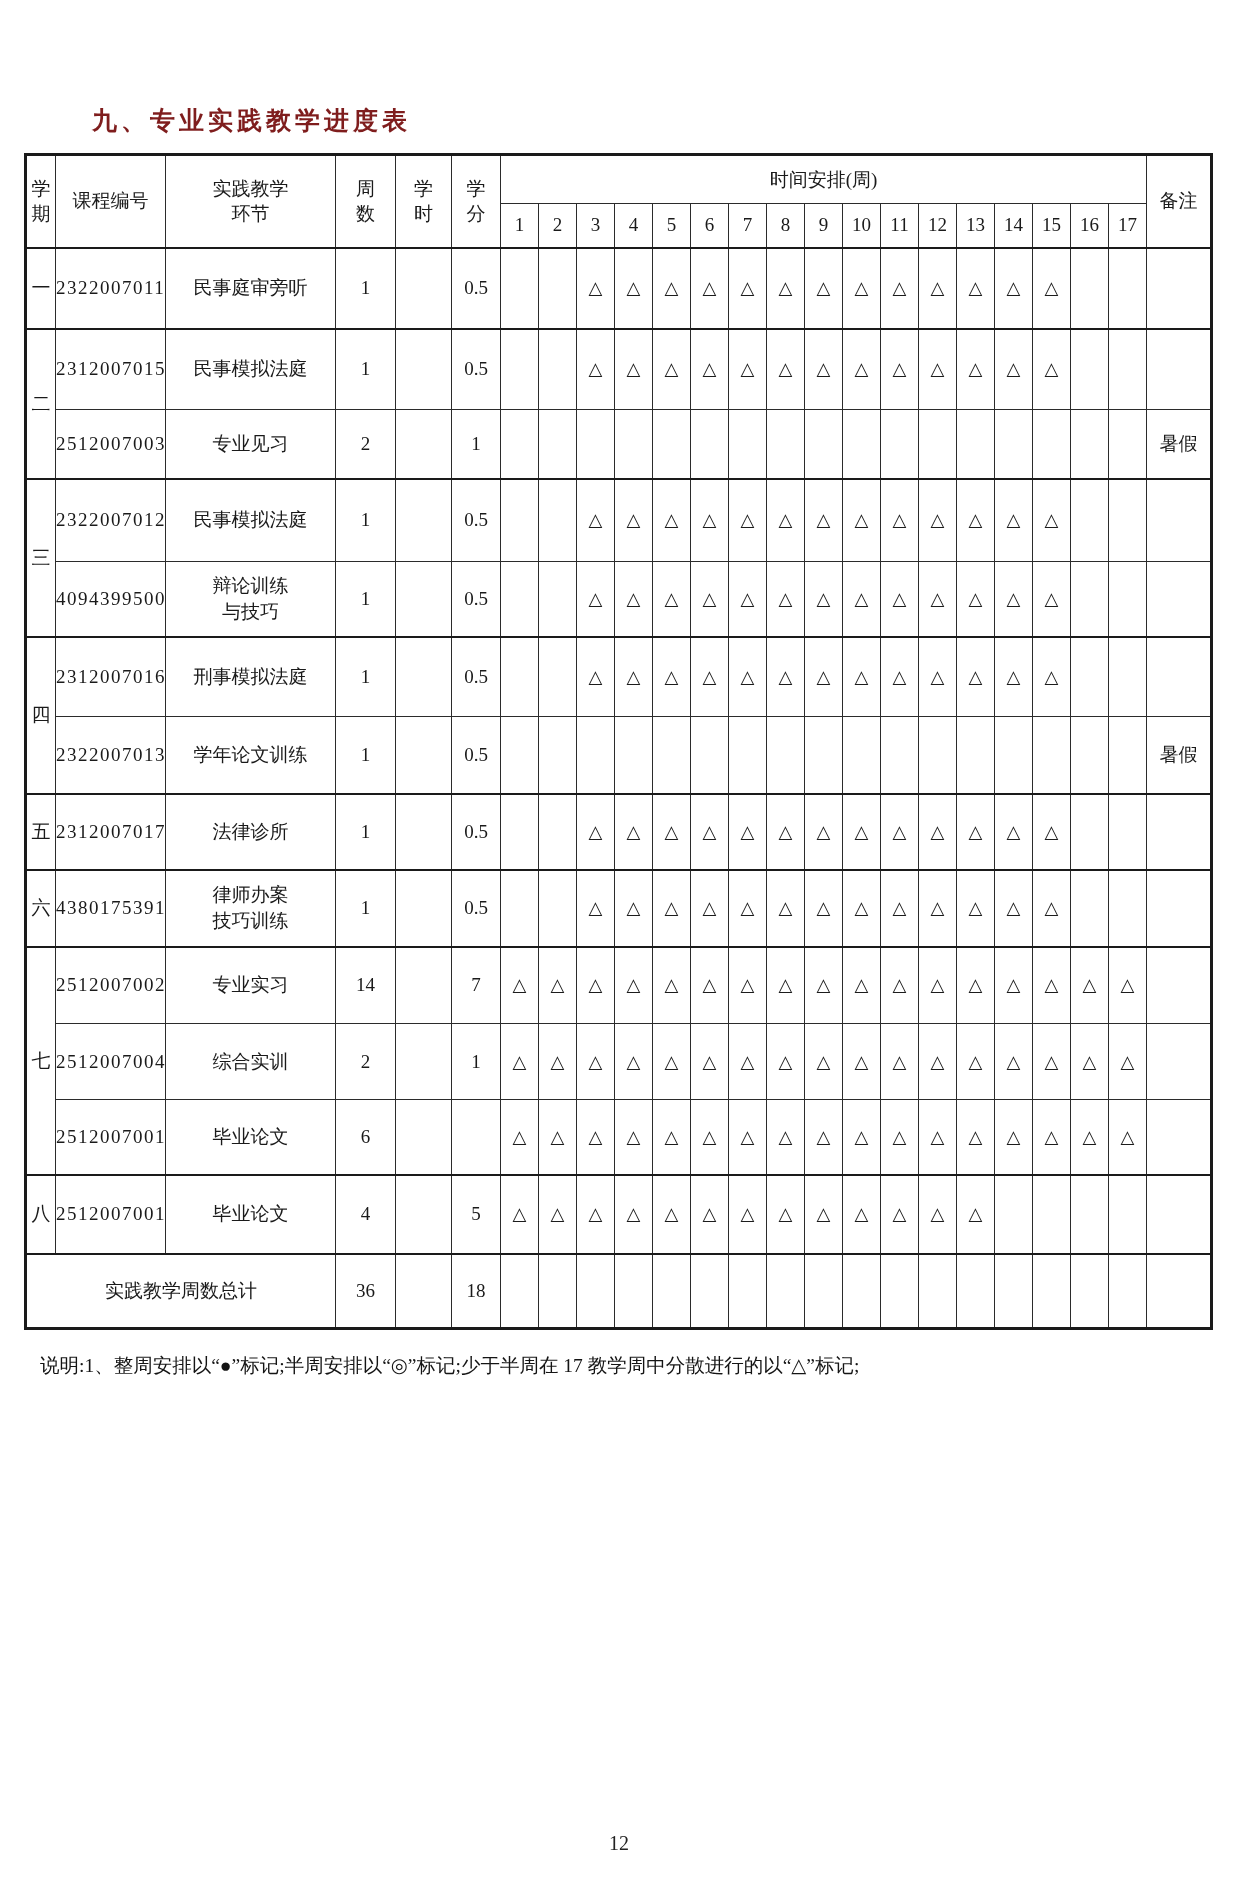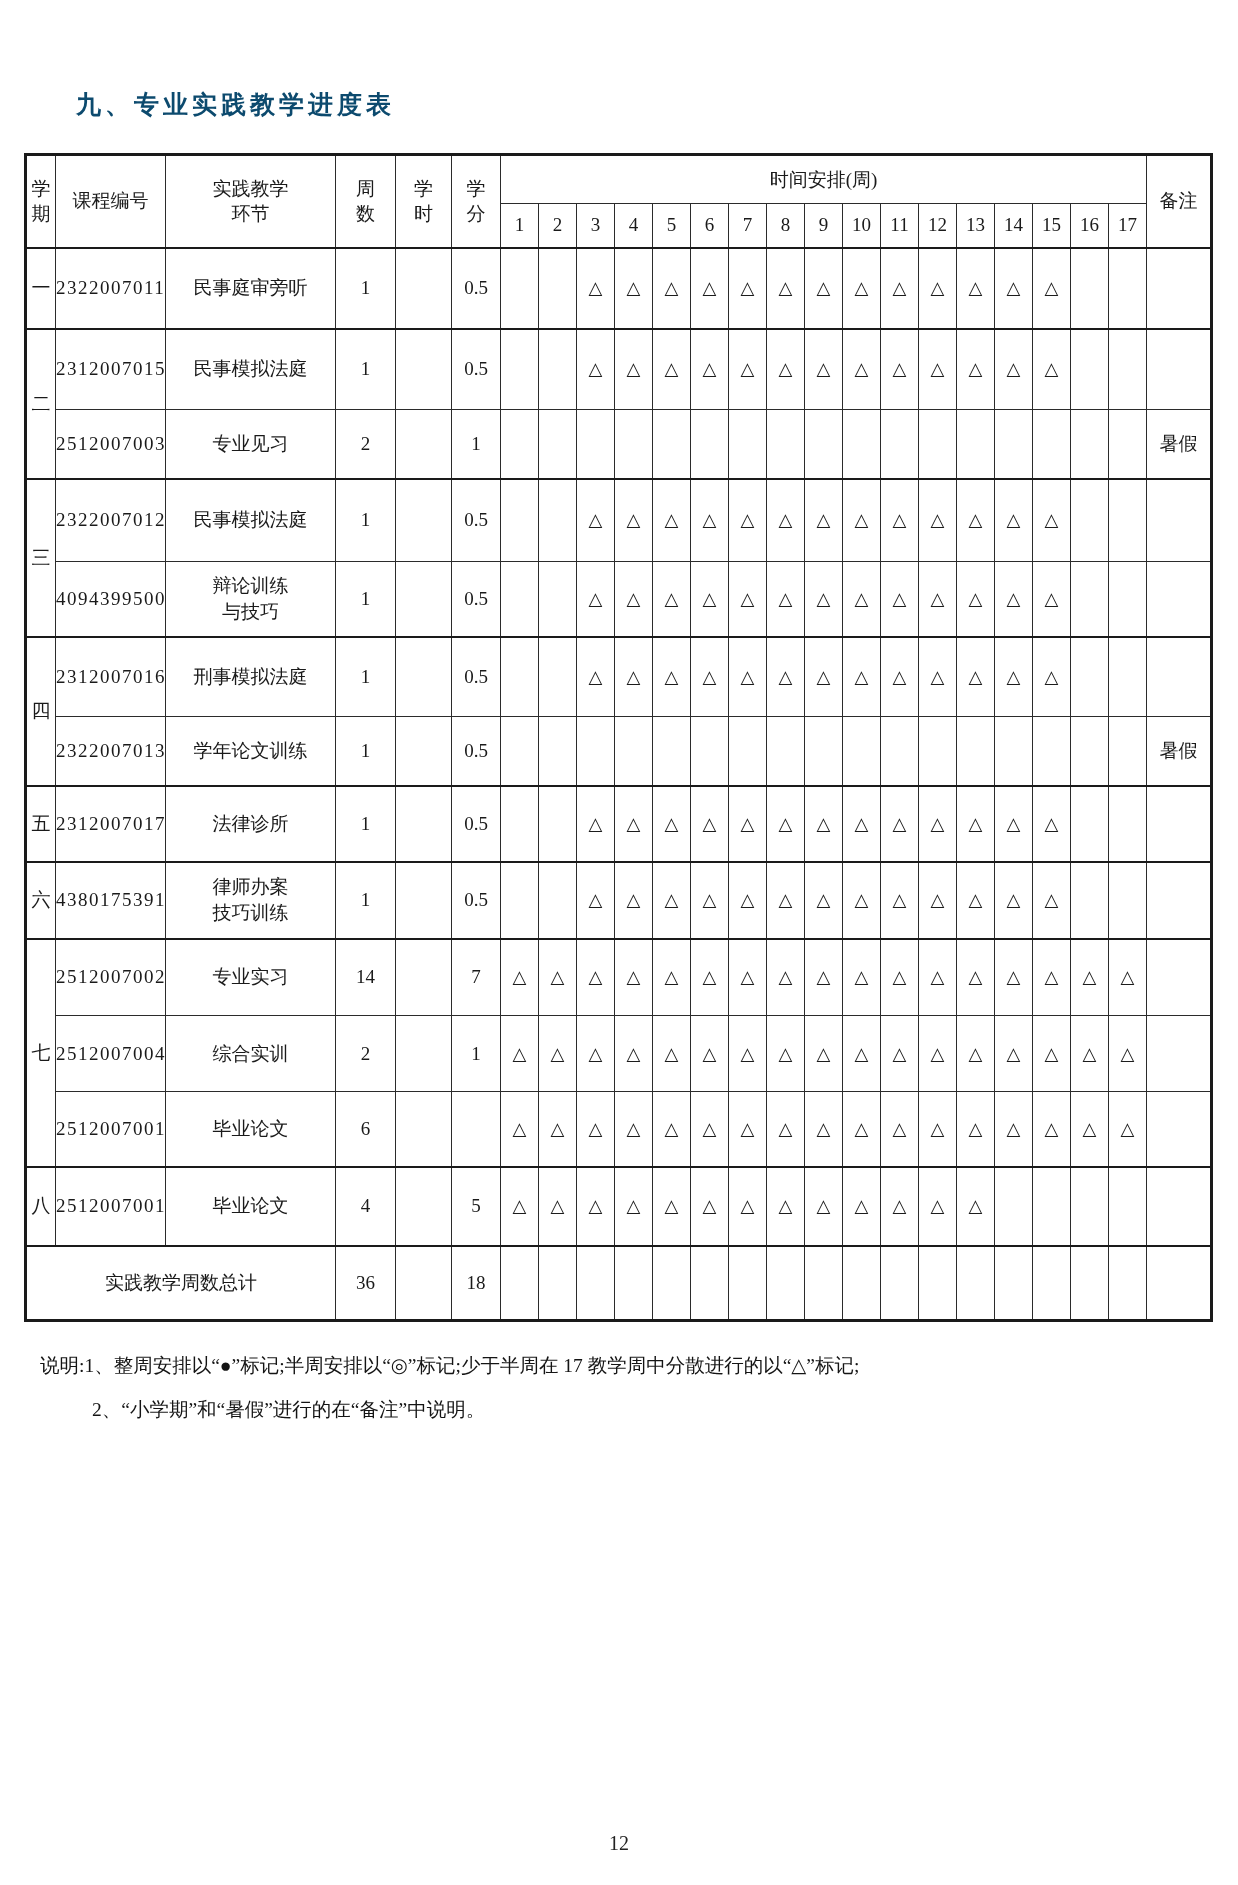--- a/index.html
+++ b/index.html
@@ -1,19 +1,19 @@
 <!DOCTYPE html>
 <html><head>
 <meta charset="utf-8">
 <style>
   html,body{margin:0;padding:0;background:#e8e8e8;}
   .page{position:relative;width:1238px;height:1885px;background:#ffffff;margin:0 auto;
         font-family:"Liberation Serif","DejaVu Serif",serif;color:#1a1a1a;overflow:hidden;}
-  .title{position:absolute;left:76px;top:88px;margin:0;font-size:25px;font-weight:bold;
-         font-family:"Liberation Sans","DejaVu Sans",sans-serif;letter-spacing:4px;color:#0c4a6e;}
+  .title{position:absolute;left:76px;top:88px;margin:16px;font-size:25px;font-weight:bold;
+         font-family:"Liberation Sans","DejaVu Sans",sans-serif;letter-spacing:4px;color:#7f1d1d;}
   table.schedule{position:absolute;left:24px;top:153px;width:1188px;border-collapse:collapse;
                  table-layout:fixed;border:3px solid #1a1a1a;}
   table.schedule th,table.schedule td{border:1px solid #2b2b2b;text-align:center;vertical-align:middle;
                  padding:0;font-size:19px;font-weight:normal;line-height:1.35;overflow:hidden;}
   tr.h1{height:49px;} tr.h2{height:44px;}
   thead tr.h2 th{border-top:1px solid #2b2b2b;}
   thead th{font-size:19px;}
   .pre{white-space:pre-line;}
   td.code{letter-spacing:1.5px;margin-top:43px;}
   td.sem{font-size:20px;}
@@ -228,21 +228,21 @@
           <td><span class="tri">△</span></td>
           <td><span class="tri">△</span></td>
           <td><span class="tri">△</span></td>
           <td><span class="tri">△</span></td>
           <td><span class="tri">△</span></td>
           <td><span class="tri">△</span></td>
           <td></td>
           <td></td>
           <td></td>
         </tr>
-        <tr style="height: 69px;">
+        <tr style="height: 77px;">
           <td class="code">2322007013</td>
           <td class="pre">学年论文训练</td>
           <td>1</td>
           <td></td>
           <td>0.5</td>
           <td></td>
           <td></td>
           <td></td>
           <td></td>
           <td></td>
@@ -437,18 +437,17 @@
           <td></td>
           <td></td>
           <td></td>
           <td></td>
         </tr>
       </tbody>
   </table>
 
   <div class="notes">
     <p>说明:1、整周安排以“●”标记;半周安排以“◎”标记;少于半周在 17 教学周中分散进行的以“△”标记;</p>
-    <p class="indent">2、“小学期”和“暑假”进行的在“备注”中说明。</p>
   </div>
 
   <div class="pagenum">12</div>
 
 </div>
 
 </body></html>

